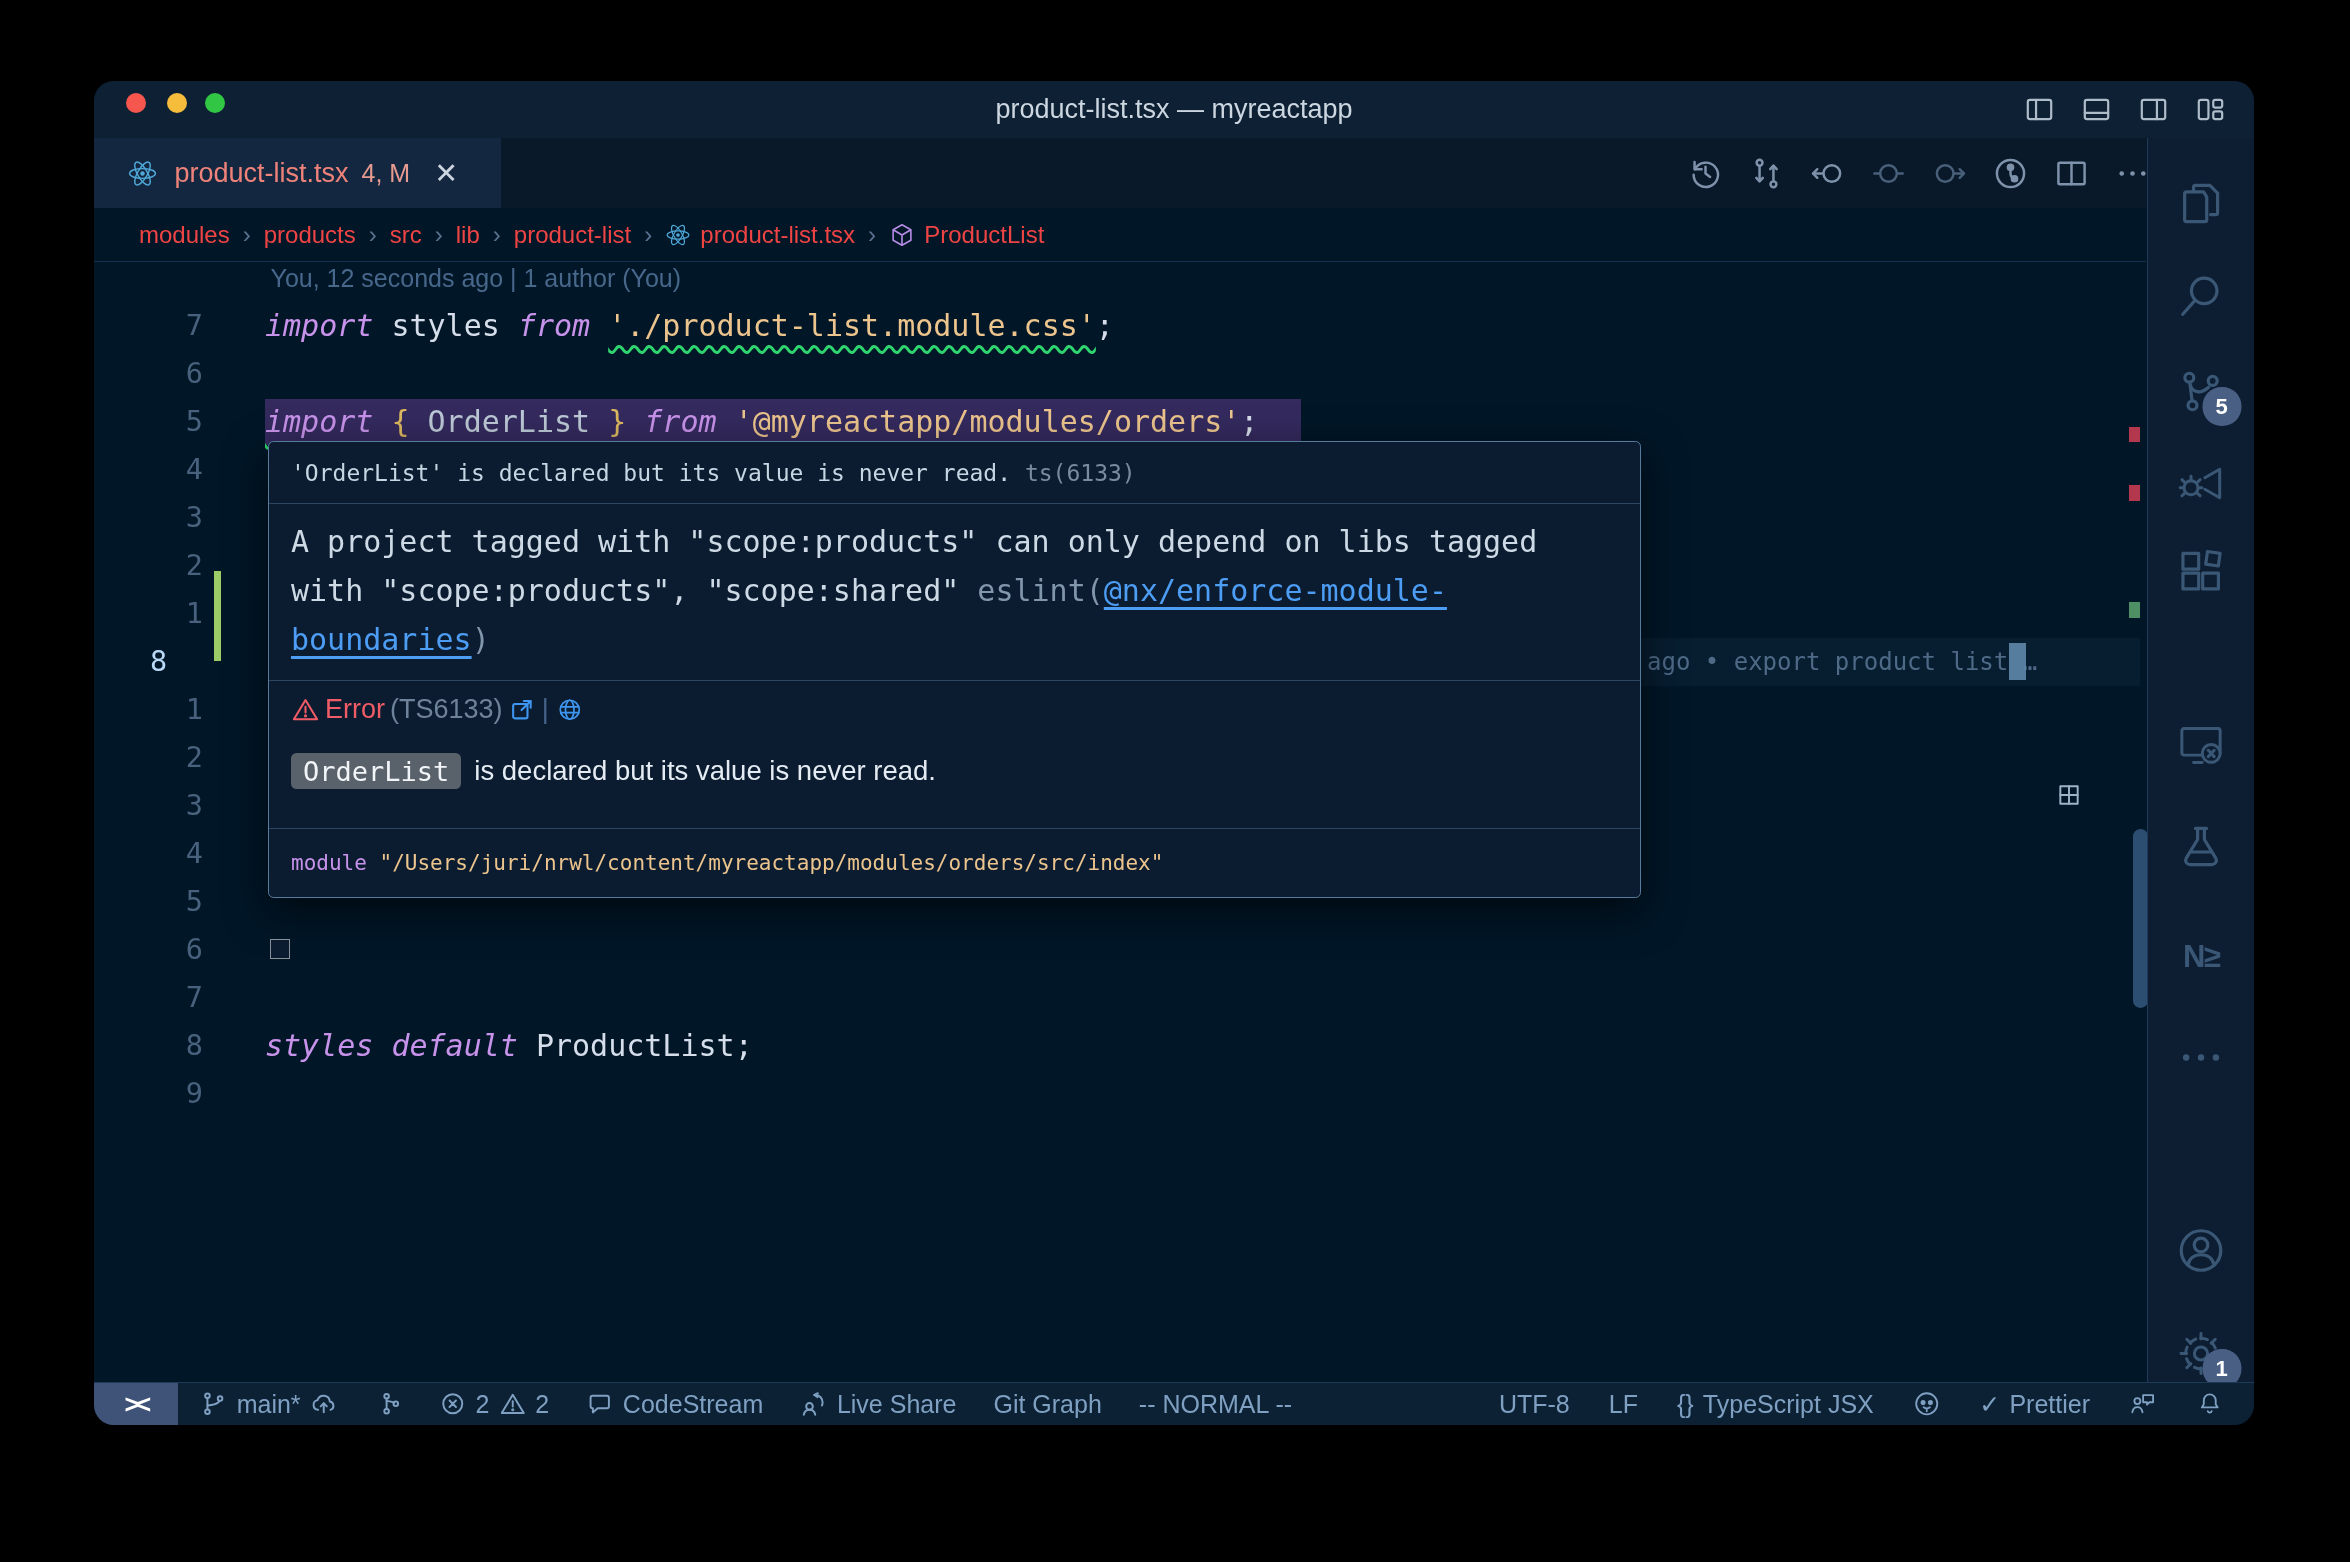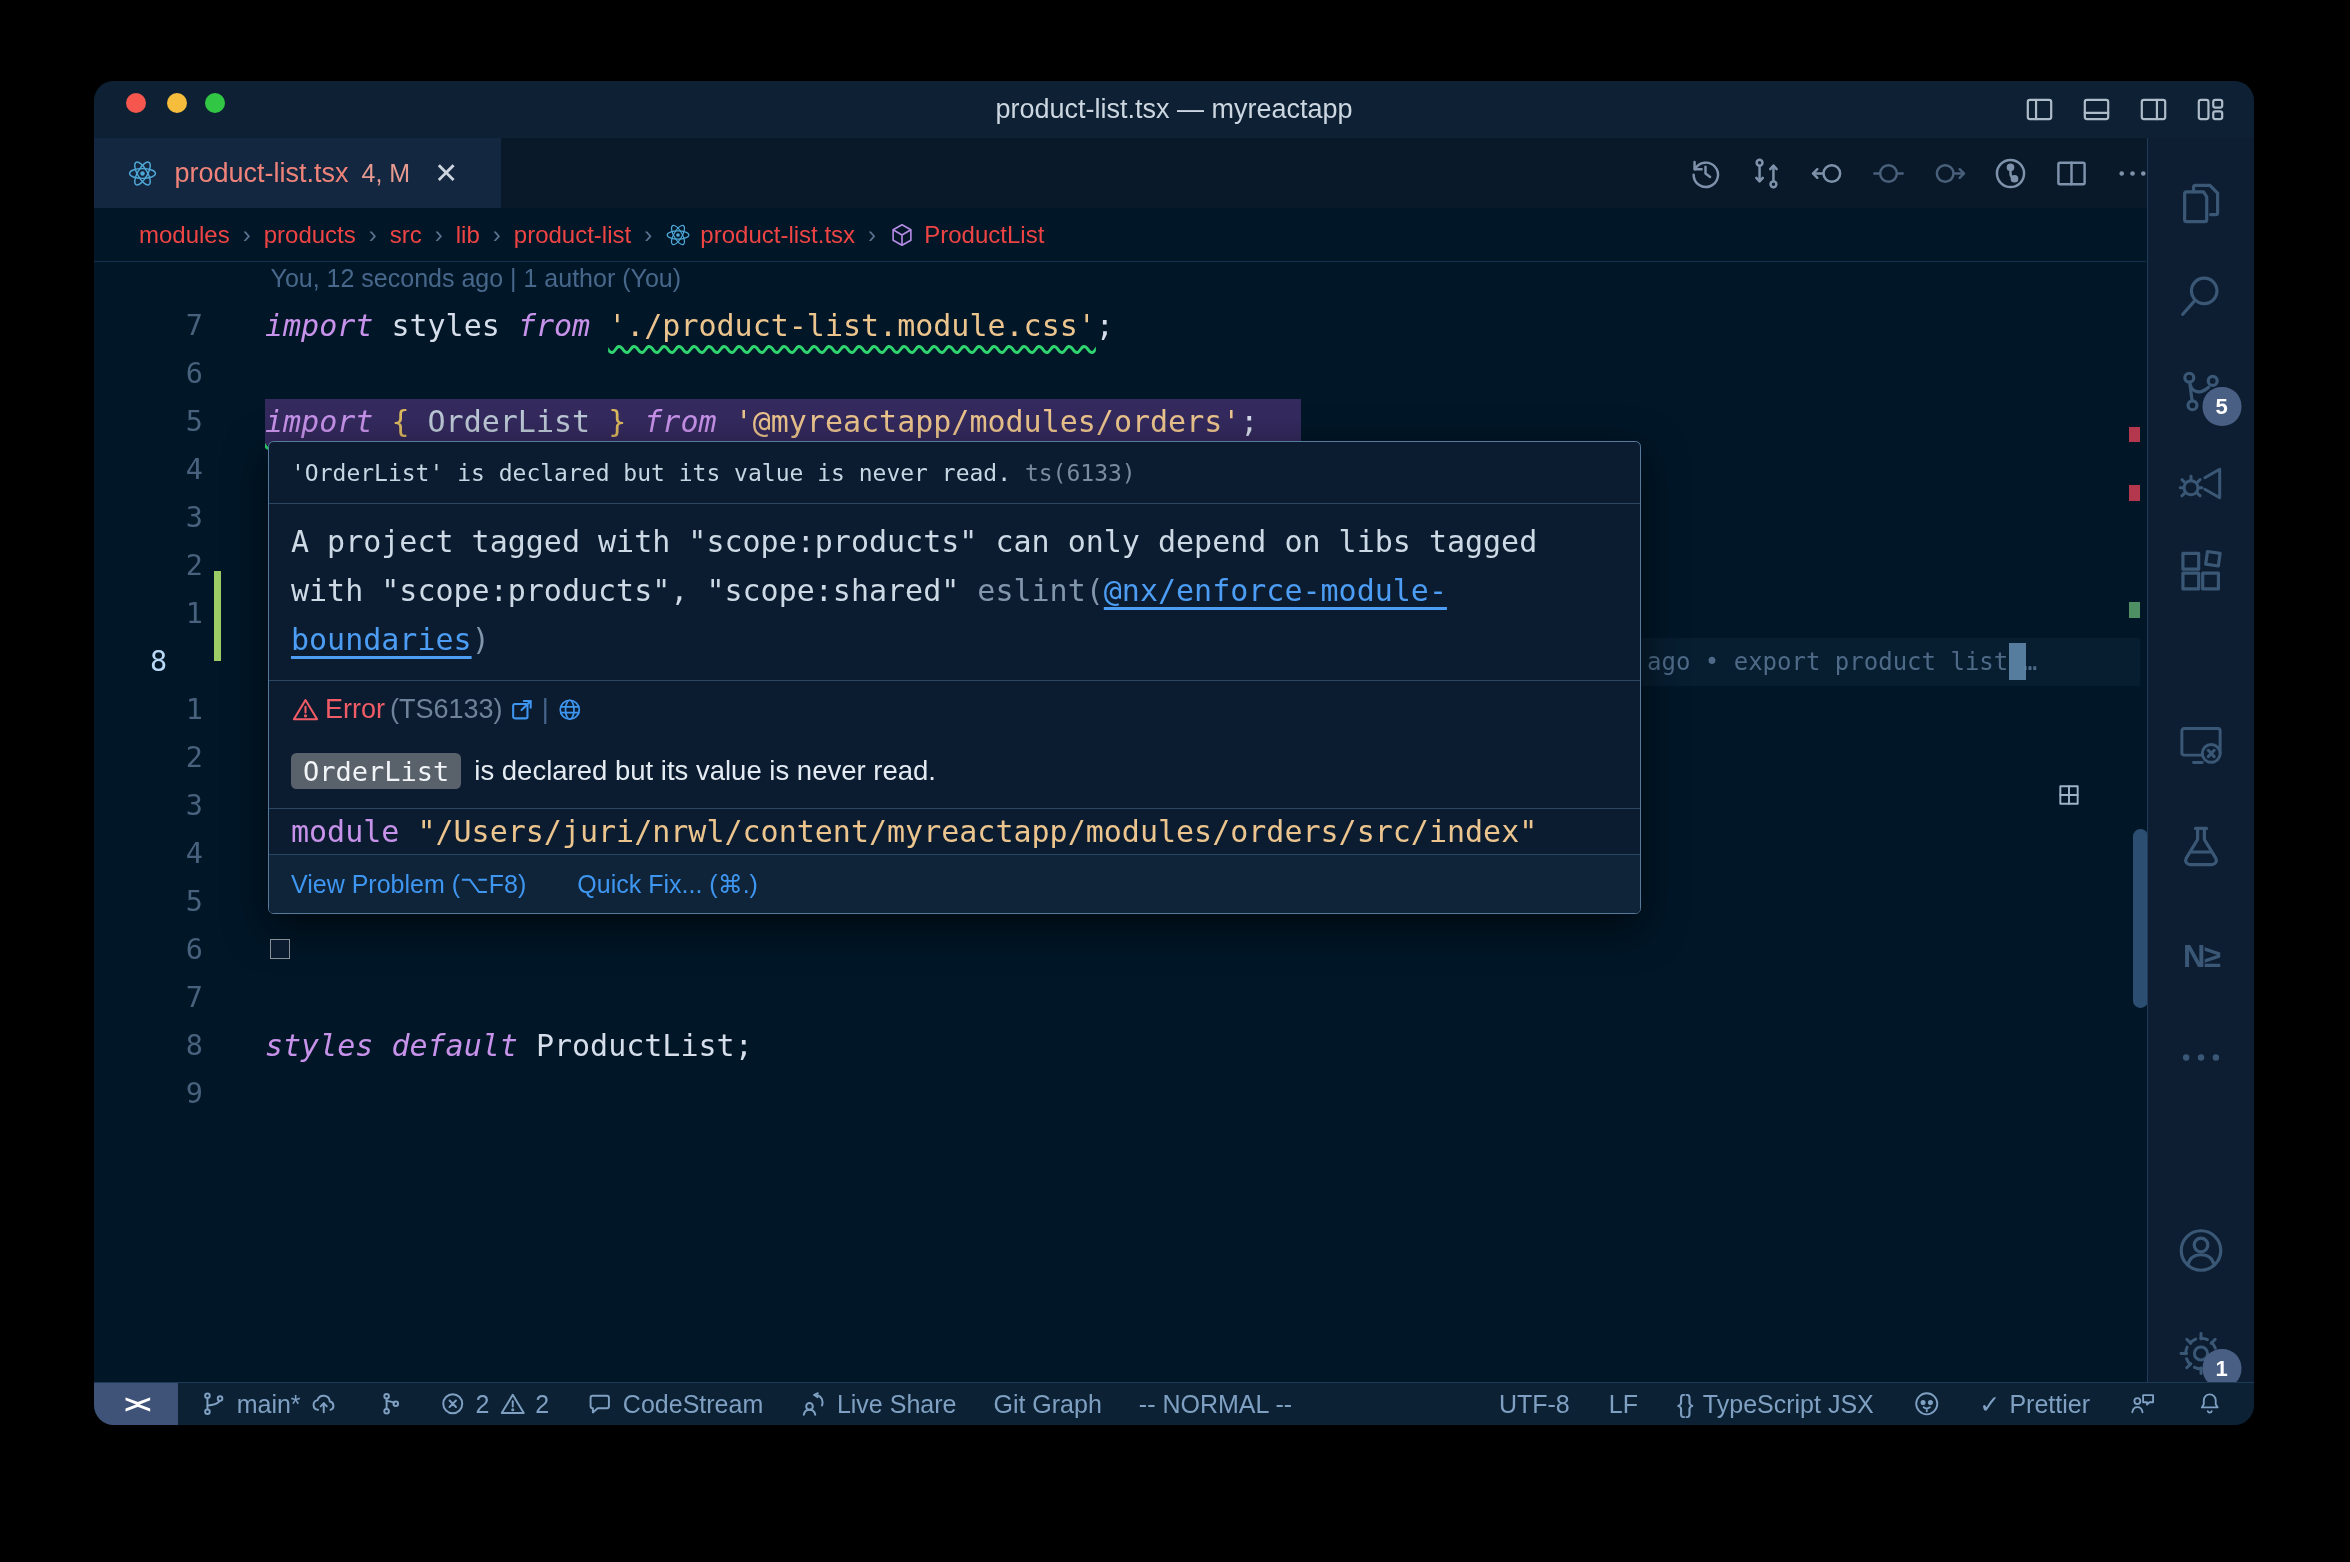--- a/index.html
+++ b/index.html
@@ -100,21 +100,21 @@
   #hv-detail { padding:13px 22px 18.4px; }
   #hv-error-row { display:flex; align-items:center; gap:5px; font-size:27px; }
   #hv-error-row .wico { width:29px; height:29px; color:#f25c66; }
   #hv-error-row .lico { width:27.5px; height:27.5px; color:#3f96f0; }
   #err-label { color:#f25c66; }
   #err-code { color:#6e8399; }
   #err-pipe { color:#46648a; margin:0 1.8px; }
   #hv-chip-row { margin-top:27.5px; display:flex; align-items:center; font-size:27.5px; color:#e4ebf2; }
   #hv-chip { background:#59616b; color:#f2f5f8; font-family:"DejaVu Sans Mono",monospace;
              font-size:27px; padding:2.8px 12px; border-radius:5.5px; margin-right:13px; }
-  #hv-module { padding:5px 22px; font-size:30px; font-family:"DejaVu Sans Mono",monospace; }
+  #hv-module { padding:22px 22px; font-size:21px; font-family:"DejaVu Sans Mono",monospace;margin-top:20px; }
   #hv-module .kw { color:#c792ea; }
   #hv-module .path { color:#ecc48d; }
   #hv-actions { background:#0f2439; padding:14.7px 22px; display:flex; gap:51px;
                 font-size:25px; border-radius:0 0 3.7px 3.7px; }
   #hv-actions span { color:#3f96f0; }
   #hover-resize { position:absolute; left:176px; top:858px; width:20px; height:20px;
                   border:1.8px solid #8a8f94; background:#0b1c30; z-index:11; }
 
   
   #activitybar { position:absolute; right:0; top:57px; width:107px; height:1244px;
@@ -341,24 +341,20 @@
       </div>
       <div id="hv-chip-row">
         <span id="hv-chip">OrderList</span>
         <span>is declared but its value is never read.</span>
       </div>
     </div>
     <div class="hv-sec" id="hv-module">
       <span class="kw">module</span>
       <span class="path">"/Users/juri/nrwl/content/myreactapp/modules/orders/src/index"</span>
     </div>
-    <div class="hv-sec" id="hv-actions">
-      <span>View Problem (⌥F8)</span>
-      <span>Quick Fix... (⌘.)</span>
-    </div>
   </div>
   <div id="hover-resize"></div>
 
   <div id="activitybar">
       <div class="act"><svg viewBox="0 0 24 24" fill="none" stroke="currentColor" stroke-width="1.5" stroke-linecap="round" stroke-linejoin="round">
           <path d="M8.5 6.5V4.4c0-.5.4-.9.9-.9h6.8l3.6 3.6v9.2c0 .5-.4.9-.9.9h-2.4"></path>
           <path d="M13.2 6.5H5.2c-.5 0-.9.4-.9.9v12.2c0 .5.4.9.9.9h8.6c.5 0 .9-.4.9-.9V8.9z"></path>
         </svg></div>
       <div class="act"><svg viewBox="0 0 24 24" fill="none" stroke="currentColor" stroke-width="1.5" stroke-linecap="round" stroke-linejoin="round">
           <circle cx="13.5" cy="9.8" r="6"></circle>

